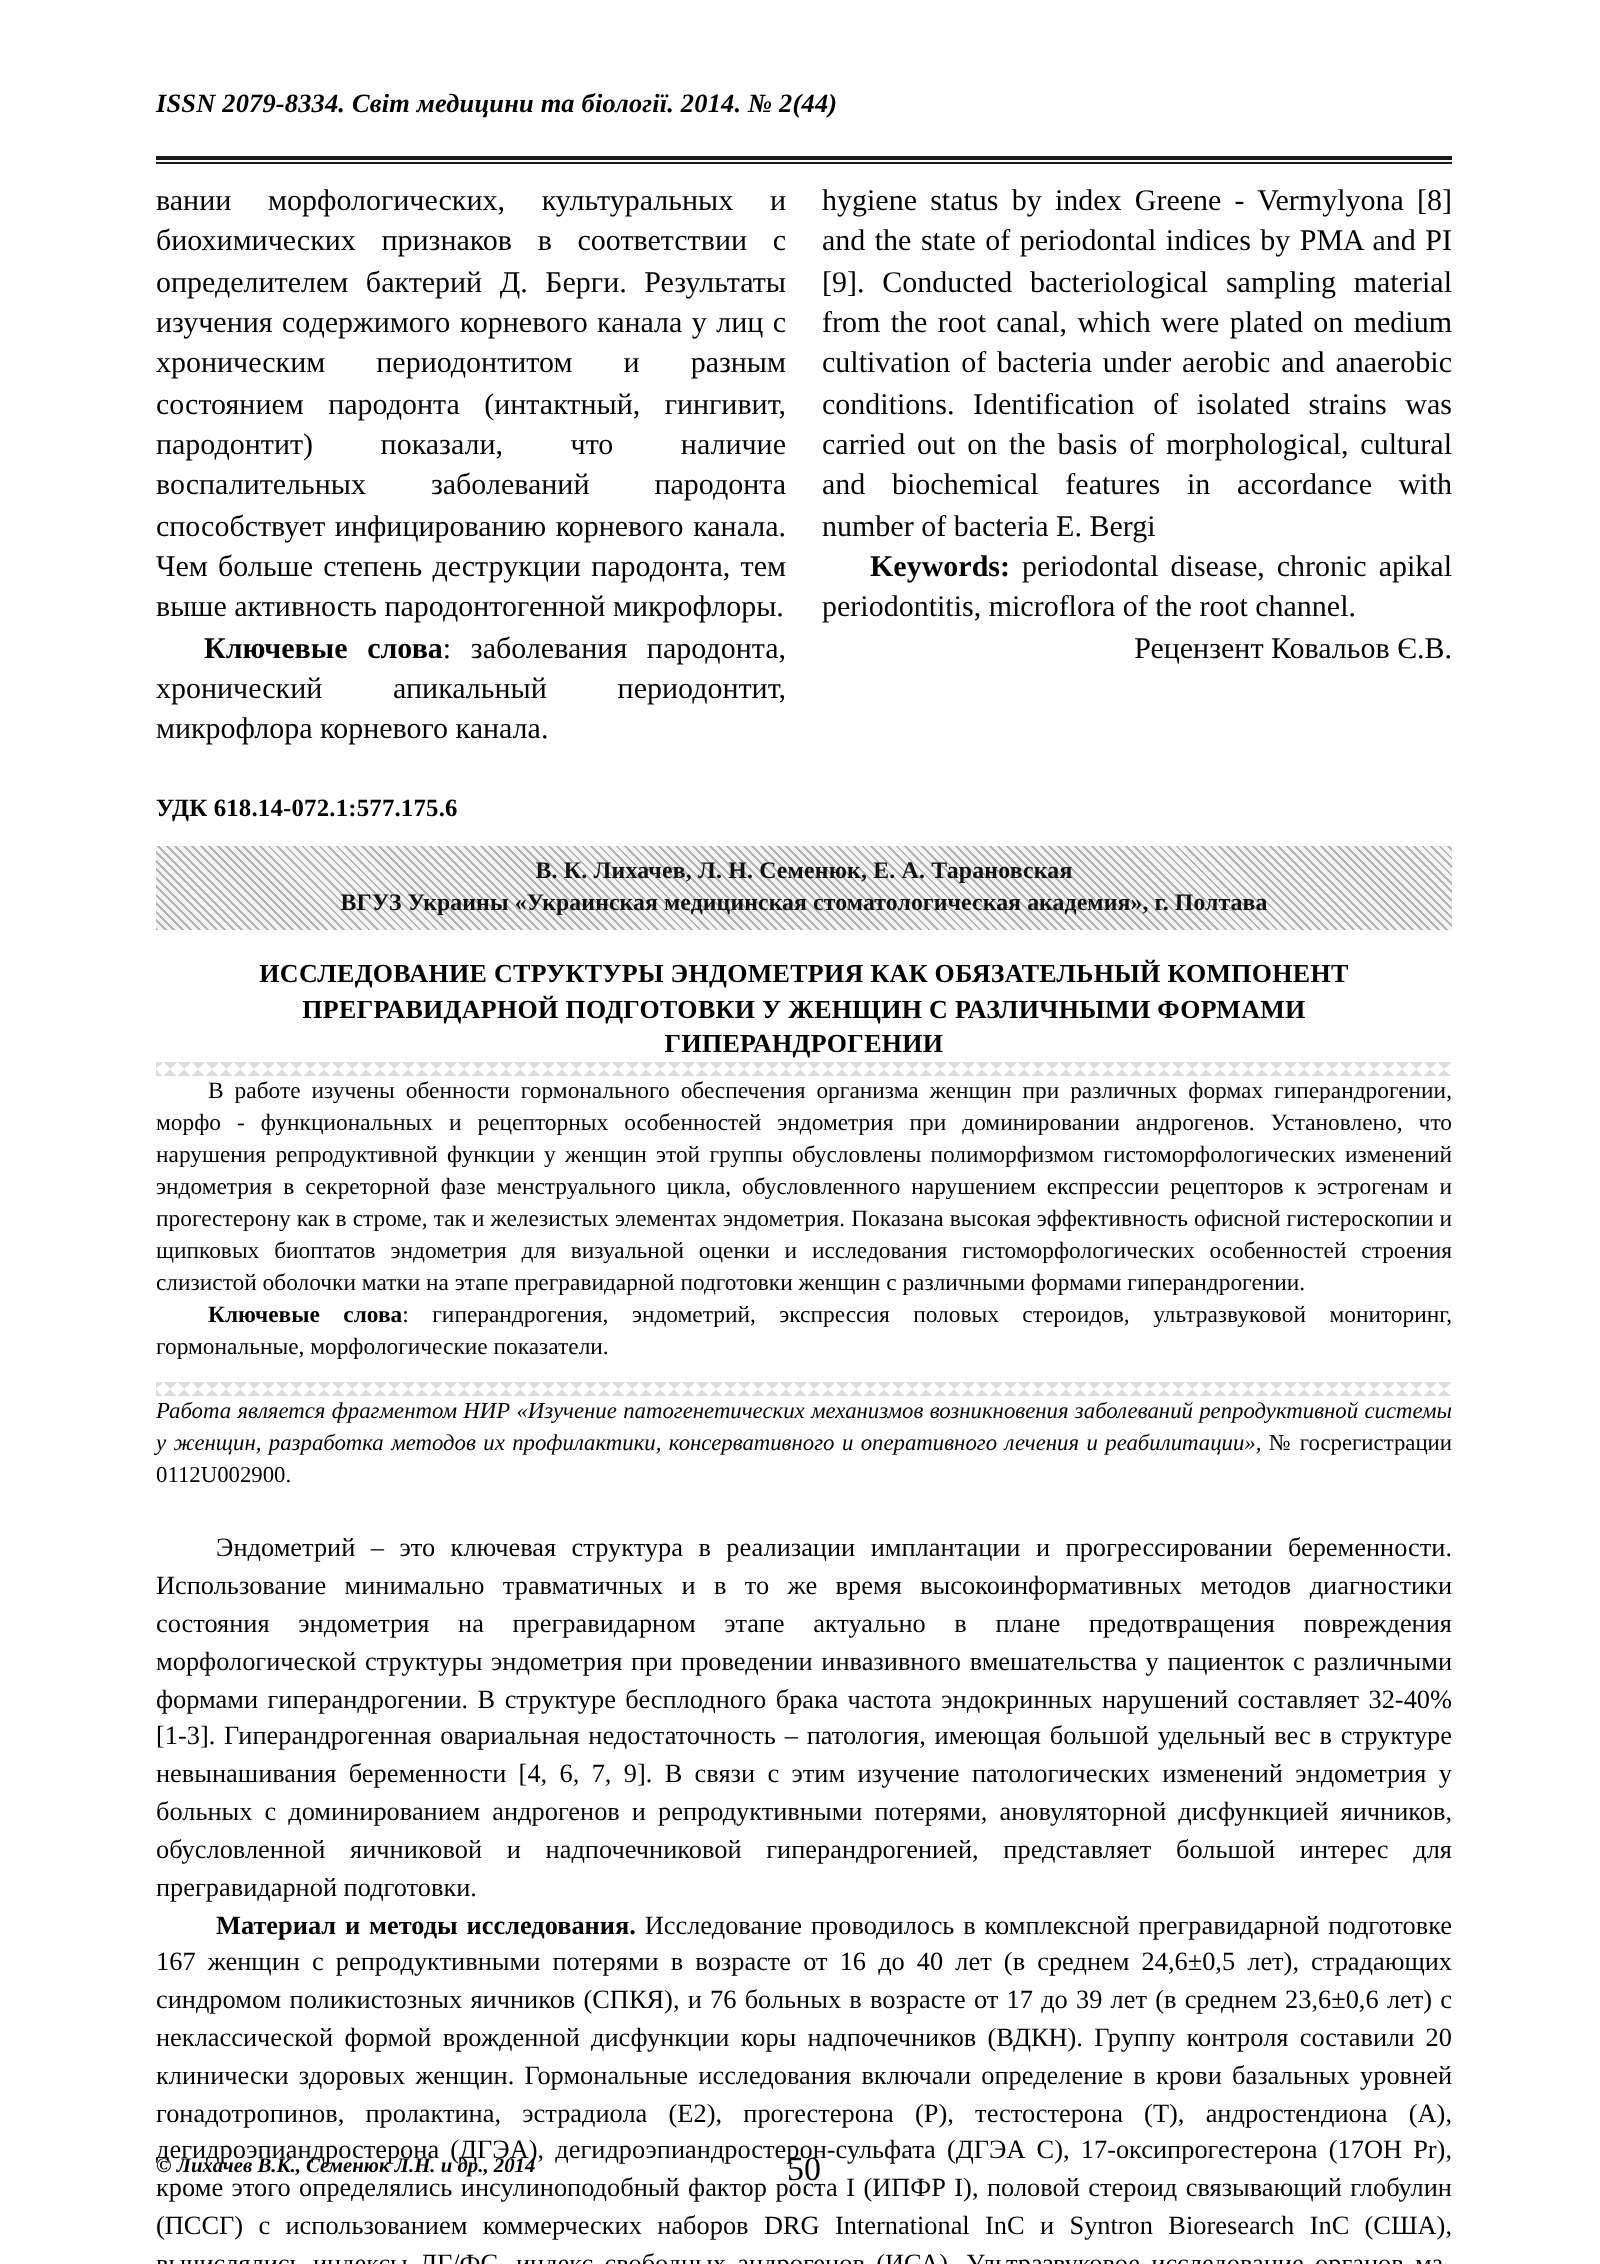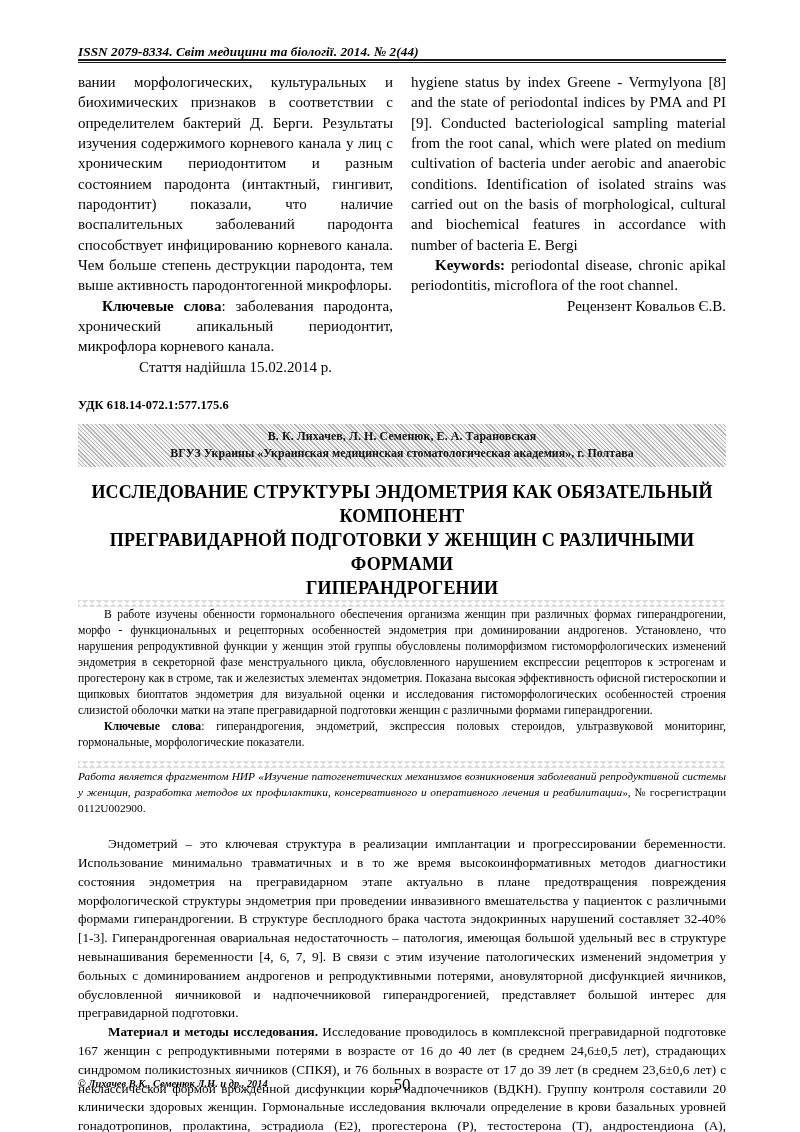--- a/index.html
+++ b/index.html
@@ -29,21 +29,21 @@
     width: 648px;
   }
 
   
   .runhead {
     font-style: italic;
     font-weight: bold;
     font-size: 13.2px;
     letter-spacing: 0.1px;
     line-height: 1.15;
-    padding-bottom: 0;
+    padding-bottom: 19px;
   }
   .runhead-rule {
     border-bottom: 2px solid #1a1a1a;
     margin-bottom: 1px;
     height: 0;
   }
   .runhead-rule2 {
     border-bottom: 1px solid #1a1a1a;
     margin-bottom: 9px;
     height: 0;
@@ -97,21 +97,21 @@
     color: #111;
   }
   .hatch-band .authors { letter-spacing: 0.1px; }
   .hatch-band .affil { letter-spacing: 0.05px; }
 
   
   .title {
     margin-top: 13px;
     text-align: center;
     font-weight: bold;
-    font-size: 18px;
+    font-size: 13px;
     line-height: 1.34;
     letter-spacing: 0.15px;
   }
 
   
   .zigzag {
     height: 7px;
     background-image:
       linear-gradient(135deg, #d8d8d8 25%, transparent 25%),
       linear-gradient(225deg, #d8d8d8 25%, transparent 25%),
@@ -187,21 +187,20 @@
   <div class="content">
 
     <div class="runhead">ISSN 2079-8334. Світ медицини та біології. 2014. № 2(44)</div>
     <div class="runhead-rule"></div>
     <div class="runhead-rule2"></div>
 
     <div class="cols">
       <div class="col">
         <p>вании морфологических, культуральных и биохимических признаков в соответствии с определителем бактерий Д. Берги. Результаты изучения содержимого корневого канала у лиц с хроническим периодонтитом и разным состоянием пародонта (интактный, гингивит, пародонтит) показали, что наличие воспалительных заболеваний пародонта способствует инфицированию корневого канала. Чем больше степень деструкции пародонта, тем выше активность пародонтогенной микрофлоры.</p>
         <p class="ind"><span class="kw">Ключевые слова</span><span>: заболевания пародонта, хронический апикальный периодонтит, микрофлора корневого канала.</span></p>
-        <p class="center">Стаття надійшла 15.02.2014 р.</p>
       </div>
       <div class="col">
         <p>hygiene status by index Greene - Vermylyona [8] and the state of periodontal indices by PMA and PI [9]. Conducted bacteriological sampling material from the root canal, which were plated on medium cultivation of bacteria under aerobic and anaerobic conditions. Identification of isolated strains was carried out on the basis of morphological, cultural and biochemical features in accordance with number of bacteria E. Bergi</p>
         <p class="ind"><span class="kw">Keywords:</span><span> periodontal disease, chronic apikal periodontitis, microflora of the root channel.</span></p>
         <p class="right">Рецензент Ковальов Є.В.</p>
       </div>
     </div>
 
     <div class="udk">УДК 618.14-072.1:577.175.6</div>
 

